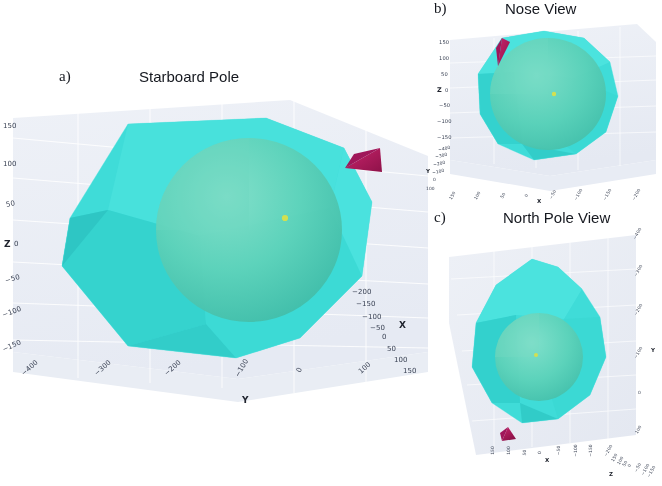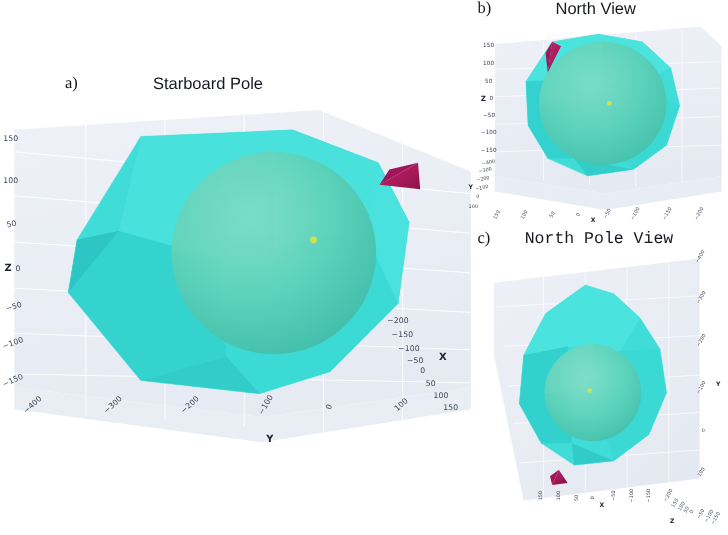--- a/index.html
+++ b/index.html
@@ -138,21 +138,21 @@
   <span class="tick" style="left:382px;top:333px;">0</span>
   <span class="tick" style="left:387px;top:345px;">50</span>
   <span class="tick" style="left:394px;top:356px;">100</span>
   <span class="tick" style="left:403px;top:367px;">150</span>
   <span class="axname" style="left:399px;top:320px;">X</span>
 </div>
 
 <div class="panel" style="left:424px;top:0;width:238px;height:212px;">
 
   <span class="panel-letter" style="left:10px;top:0px;">b)</span>
-  <span class="panel-title" style="left:81px;top:0px;">North View</span>
+  <span class="panel-title" style="left:81px;top:0px;">Nose View</span>
 
   <svg width="238" height="190" style="position:absolute;left:0;top:18px;">
     <defs>
       <linearGradient id="paneB" x1="0" y1="0" x2="0.2" y2="1">
         <stop offset="0%" stop-color="#eef1f7"></stop>
         <stop offset="100%" stop-color="#e5e9f2"></stop>
       </linearGradient>
       <radialGradient id="sphB" cx="40%" cy="34%" r="72%">
         <stop offset="0%" stop-color="#80ddc6"></stop>
         <stop offset="60%" stop-color="#5bd0b7"></stop>
@@ -225,21 +225,21 @@
   <span class="tick xs" style="left:124px;top:192px;transform:rotate(-60deg);">−50</span>
   <span class="tick xs" style="left:148px;top:192px;transform:rotate(-60deg);">−100</span>
   <span class="tick xs" style="left:177px;top:192px;transform:rotate(-60deg);">−150</span>
   <span class="tick xs" style="left:206px;top:192px;transform:rotate(-60deg);">−200</span>
   <span class="axname xs" style="left:113px;top:198px;">X</span>
 </div>
 
 <div class="panel" style="left:424px;top:205px;width:238px;height:281px;">
 
   <span class="panel-letter" style="left:10px;top:4px;">c)</span>
-  <span class="panel-title" style="left:53px;top:4px;font-family:Liberation Mono, monospace;">North Pole View</span>
+  <span class="panel-title" style="left:79px;top:4px;">North Pole View</span>
 
   <svg width="238" height="250" style="position:absolute;left:0;top:22px;">
     <defs>
       <linearGradient id="paneC" x1="0.1" y1="0" x2="0.9" y2="1">
         <stop offset="0%" stop-color="#edf0f6"></stop>
         <stop offset="100%" stop-color="#e4e8f1"></stop>
       </linearGradient>
       <radialGradient id="sphC" cx="42%" cy="34%" r="70%">
         <stop offset="0%" stop-color="#84e0ca"></stop>
         <stop offset="60%" stop-color="#5ed2b9"></stop>

